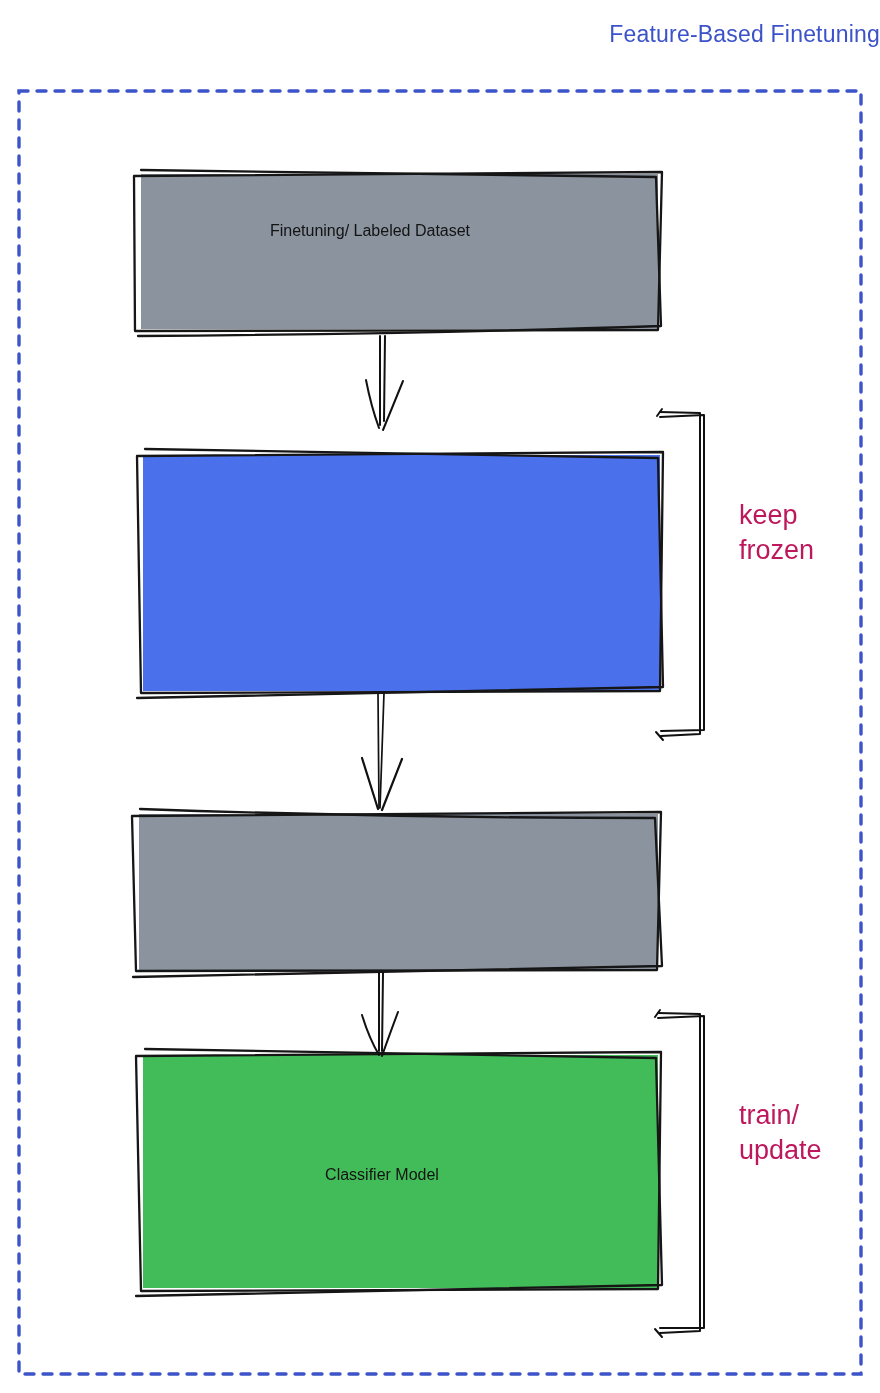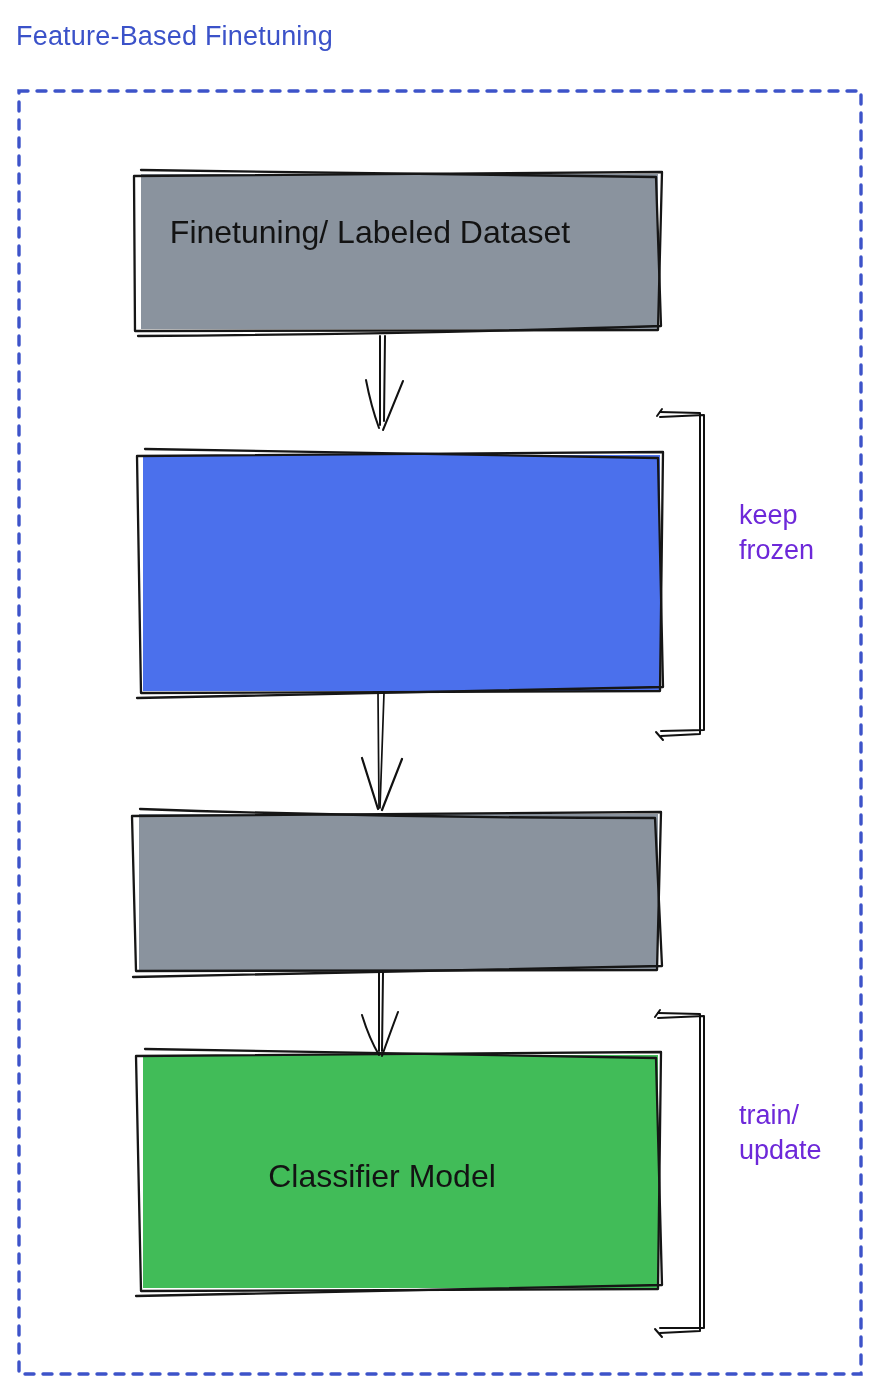--- a/index.html
+++ b/index.html
@@ -13,45 +13,45 @@
     width: 880px;
     height: 1393px;
     background: #ffffff;
     overflow: hidden;
   }
   .title {
     position: absolute;
     left: 0;
     right: 0;
     top: 21px;
-    text-align: left;
-    font-size: 27px;
+    text-align: right;
+    font-size: 23px;
     letter-spacing: 0.2px;
     color: #3B52C9;
-    padding-left: 16px;
   }
   svg.shapes {
     position: absolute;
     left: 0;
     top: 0;
     width: 880px;
     height: 1393px;
   }
   .box-label {
     position: absolute;
     width: 440px;
     text-align: center;
-    font-size: 32px;
+    font-size: 16px;
     color: #131313;
+    margin-top: 8px;
   }
   .side-label {
     position: absolute;
     font-size: 27px;
     line-height: 35px;
-    color: #6d28d9;
+    color: #be185d;
     white-space: pre-line;
   }
 </style>
 </head>
 <body>
 
 <div class="stage">
 
   <div class="title">Feature-Based Finetuning</div>
 

